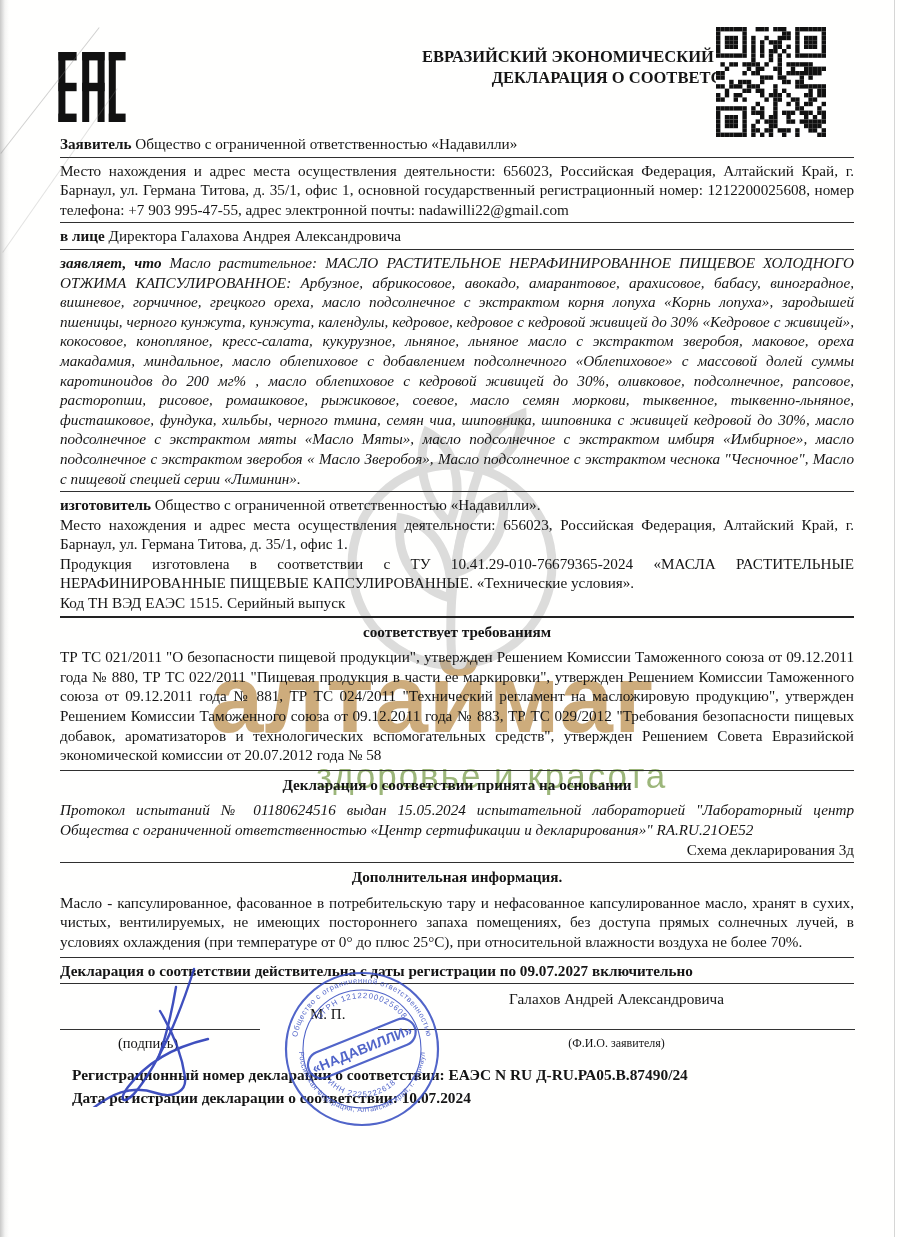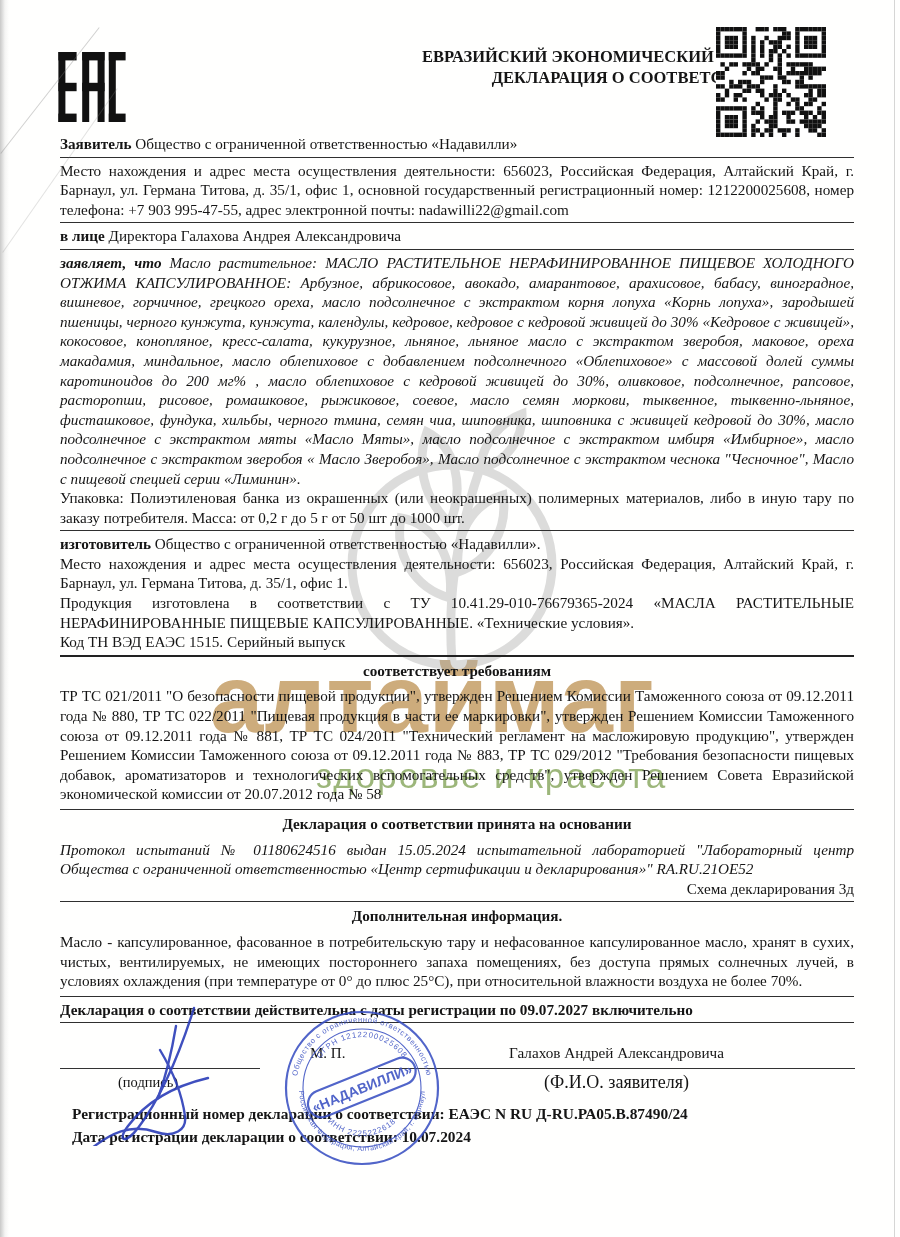--- a/index.html
+++ b/index.html
@@ -36,22 +36,22 @@
   .gap6{margin-top:6px;}
   .valid{font-weight:bold;}
 
   
   .sig-zone{position:relative;height:150px;margin-top:2px;}
   .sig-zone .line{position:absolute;height:0;border-top:1.3px solid #333;}
   .line-left{left:0;width:200px;top:42px;}
   .line-right{left:318px;width:477px;top:42px;}
   .cap-sign{position:absolute;left:58px;top:47px;font-size:14.5px;}
   .mp{position:absolute;left:250px;top:18px;font-size:15px;}
-  .fio{position:absolute;left:318px;width:477px;top:17px;text-align:center;font-size:15.2px;}
-  .cap-fio{position:absolute;left:318px;width:477px;top:47px;text-align:center;font-size:18px;}
+  .fio{position:absolute;left:318px;width:477px;top:2px;text-align:center;font-size:15.2px;}
+  .cap-fio{position:absolute;left:318px;width:477px;top:47px;text-align:center;font-size:12px;}
   .stamp{position:absolute;left:222px;top:-18px;z-index:4;opacity:.88;}
   .autograph{position:absolute;left:26px;top:-20px;z-index:3;opacity:.9;}
   .reg1{position:absolute;left:12px;top:78px;font-weight:bold;font-size:15.4px;white-space:nowrap;}
   .reg2{position:absolute;left:12px;top:101px;font-weight:bold;font-size:15.4px;white-space:nowrap;}
 </style>
 </head>
 <body>
 
 <div class="page">
 
@@ -417,21 +417,20 @@
     <hr class="rule">
 
     <p>Место нахождения и адрес места осуществления деятельности: 656023, Российская Федерация, Алтайский Край, г. Барнаул, ул. Германа Титова, д. 35/1, офис 1, основной государственный регистрационный номер: 1212200025608, номер телефона: +7 903 995-47-55, адрес электронной почты: nadawilli22@gmail.com</p>
     <hr class="rule">
 
     <p><span class="lbl">в лице</span> <span>Директора Галахова Андрея Александровича</span></p>
     <hr class="rule">
 
     <p class="gap4"><span class="lbl">заявляет, что</span> <span>Масло растительное: МАСЛО РАСТИТЕЛЬНОЕ НЕРАФИНИРОВАННОЕ ПИЩЕВОЕ ХОЛОДНОГО ОТЖИМА КАПСУЛИРОВАННОЕ: Арбузное, абрикосовое, авокадо, амарантовое, арахисовое, бабасу, виноградное, вишневое, горчичное, грецкого ореха, масло подсолнечное с экстрактом  корня лопуха «Корнь лопуха», зародышей пшеницы, черного кунжута, кунжута, календулы, кедровое,  кедровое с кедровой живицей до 30% «Кедровое с живицей», кокосовое, конопляное, кресс-салата, кукурузное, льняное,  льняное масло с экстрактом зверобоя, маковое, ореха макадамия,  миндальное, масло облепиховое с добавлением подсолнечного «Облепиховое» с массовой долей  суммы  каротиноидов до 200 мг% , масло облепиховое  с кедровой живицей до 30%, оливковое, подсолнечное, рапсовое, расторопши, рисовое, ромашковое, рыжиковое, соевое, масло семян моркови, тыквенное, тыквенно-льняное,  фисташковое, фундука, хильбы, черного тмина, семян чиа, шиповника,  шиповника с живицей кедровой до 30%, масло подсолнечное с экстрактом мяты «Масло Мяты», масло подсолнечное с экстрактом имбиря «Имбирное», масло подсолнечное с экстрактом зверобоя « Масло Зверобоя», Масло подсолнечное с экстрактом  чеснока "Чесночное",  Масло с пищевой специей серии «Лиминин».</span></p>
 
-    <p class="gap6">Упаковка: Полиэтиленовая банка из окрашенных (или неокрашенных) полимерных материалов, либо в иную тару по заказу потребителя. Масса: от 0,2 г до 5 г от 50 шт до 1000 шт.</p>
     <hr class="rule">
 
     <p><span class="lbl">изготовитель</span> <span>Общество с ограниченной ответственностью «Надавилли».</span></p>
     <p>Место нахождения и адрес места осуществления деятельности: 656023, Российская Федерация, Алтайский Край, г. Барнаул, ул. Германа Титова, д. 35/1, офис 1.</p>
     <p>Продукция изготовлена в соответствии с ТУ 10.41.29-010-76679365-2024 «МАСЛА РАСТИТЕЛЬНЫЕ НЕРАФИНИРОВАННЫЕ ПИЩЕВЫЕ КАПСУЛИРОВАННЫЕ. «Технические условия».</p>
     <p style="text-align:left;">Код ТН ВЭД ЕАЭС 1515. Серийный выпуск</p>
     <hr class="rule thick">
 
     <div class="hdg">соответствует требованиям</div>
     <p>ТР ТС 021/2011 "О безопасности пищевой продукции", утвержден Решением Комиссии Таможенного союза от 09.12.2011 года № 880, ТР ТС 022/2011 "Пищевая продукция в части ее маркировки", утвержден Решением Комиссии Таможенного союза от 09.12.2011 года № 881, ТР ТС 024/2011 "Технический регламент на масложировую продукцию", утвержден Решением Комиссии Таможенного союза от 09.12.2011 года № 883, ТР ТС 029/2012 "Требования безопасности пищевых добавок, ароматизаторов и технологических вспомогательных средств", утвержден Решением Совета Евразийской экономической комиссии от 20.07.2012 года № 58</p>

